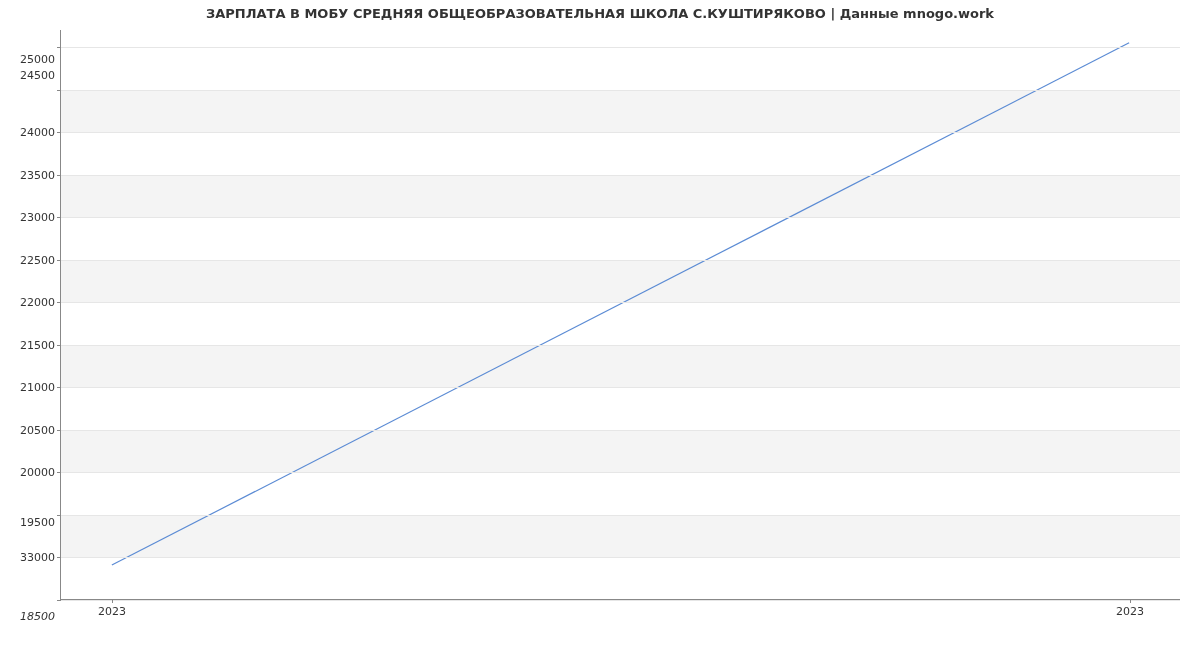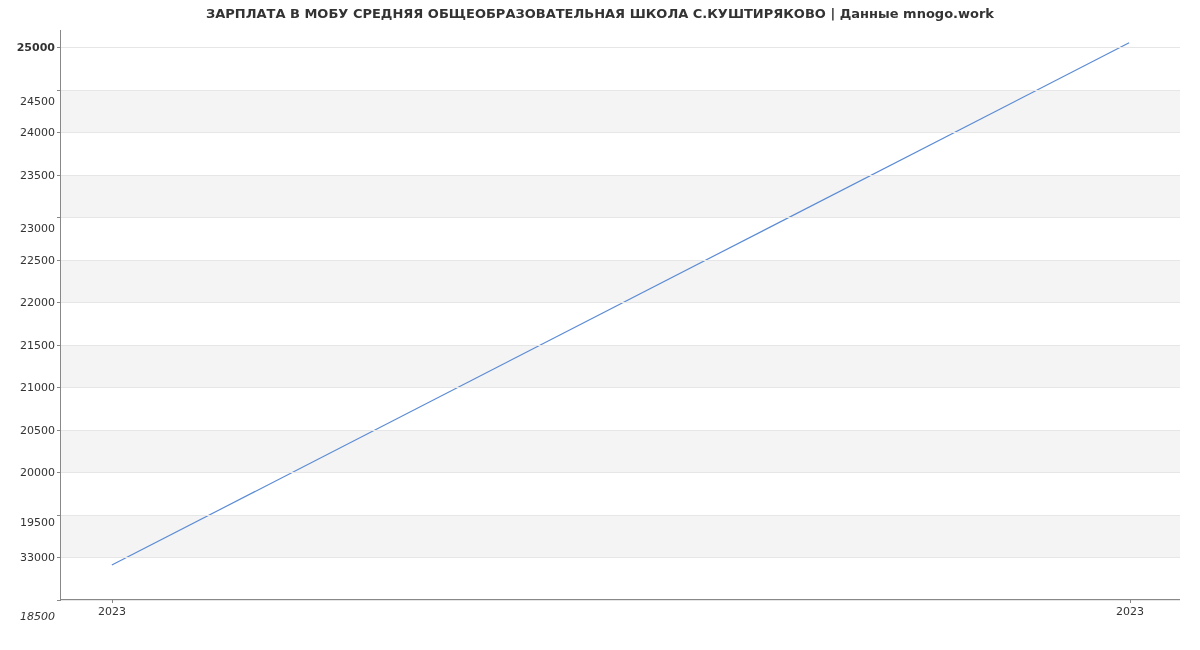--- a/index.html
+++ b/index.html
@@ -133,31 +133,31 @@
       <div class="y-tick-mark" style="top: 314.776px;"></div>
       <div class="y-tick-label" style="top: 314.776px;">21500</div>
       <div class="gridline" style="top: 272.239px;"></div>
       <div class="y-tick-mark" style="top: 272.239px;"></div>
       <div class="y-tick-label" style="top: 272.239px;">22000</div>
       <div class="gridline" style="top: 229.701px;"></div>
       <div class="y-tick-mark" style="top: 229.701px;"></div>
       <div class="y-tick-label" style="top: 229.701px;">22500</div>
       <div class="gridline" style="top: 187.164px;"></div>
       <div class="y-tick-mark" style="top: 187.164px;"></div>
-      <div class="y-tick-label" style="top: 187.164px; margin-top: 11px;">23000</div>
+      <div class="y-tick-label" style="top: 187.164px;">23000</div>
       <div class="gridline" style="top: 144.627px;"></div>
       <div class="y-tick-mark" style="top: 144.627px;"></div>
       <div class="y-tick-label" style="top: 144.627px;">23500</div>
       <div class="gridline" style="top: 102.09px;"></div>
       <div class="y-tick-mark" style="top: 102.09px;"></div>
       <div class="y-tick-label" style="top: 102.09px;">24000</div>
       <div class="gridline" style="top: 59.5522px;"></div>
       <div class="y-tick-mark" style="top: 59.5522px;"></div>
-      <div class="y-tick-label" style="top: 71px;">24500</div>
+      <div class="y-tick-label" style="top: 45px;">24500</div>
       <div class="gridline" style="top: 17.0149px;"></div>
       <div class="y-tick-mark" style="top: 17.0149px;"></div>
-      <div class="y-tick-label" style="top: 17px; font-weight: bold;">25000</div>
+      <div class="y-tick-label" style="top: 29px;">25000</div>
       <div class="x-tick-mark" style="left: 50.9091px;"></div>
       <div class="x-tick-label" style="left: 50.9091px;">2023</div>
       <div class="x-tick-mark" style="left: 1069.09px;"></div>
       <div class="x-tick-label" style="left: 1069.09px;">2023</div>
     </div>
 </div>
 
 </body></html>

